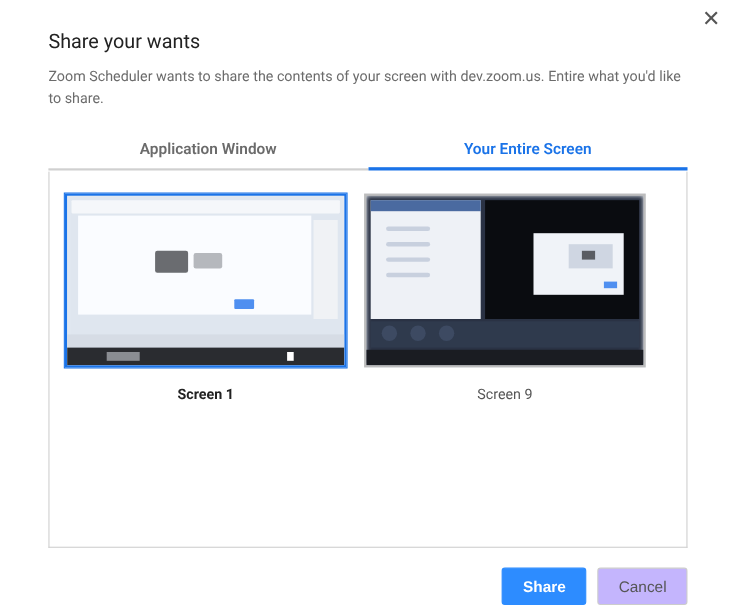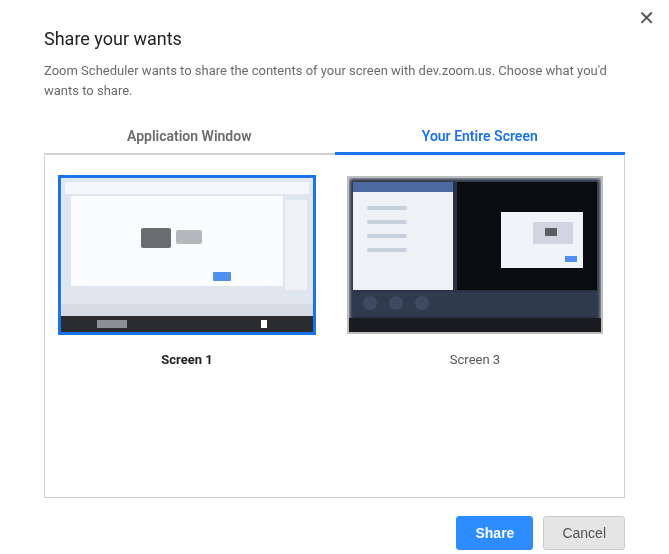--- a/index.html
+++ b/index.html
@@ -57,21 +57,21 @@
   .tab.active {
     color: #1a73e8;
     border-bottom: 3px solid #1a73e8;
   }
   .panel {
     border: 1px solid #cfcfcf;
     border-top: none;
     height: 342px;
     padding: 20px 14px;
     display: flex;
-    gap: 32px;
+    gap: 16px;
     align-items: flex-start;
   }
   .screen-option {
     display: flex;
     flex-direction: column;
     align-items: center;
     cursor: pointer;
   }
   .thumb {
     width: 256px;
@@ -99,21 +99,21 @@
     justify-content: flex-end;
     gap: 10px;
     margin-top: 18px;
   }
   .btn {
     padding: 8px 18px;
     font-size: 14px;
     border-radius: 3px;
     cursor: pointer;
     border: 1px solid #ccc;
-    background: #e5e5e5;
+    background: #c4b5fd;
     color: #555;
   }
   .btn-primary {
     background: #2d8cff;
     border: 1px solid #2d8cff;
     color: #fff;
     font-weight: 600;
   }
   
   .t1-bg { position:absolute; inset:0; background:#dfe6ef; filter: blur(2px); }
@@ -142,21 +142,21 @@
   .t2-line { position:absolute; left:18px; width:40px; height:4px; background:#c8d0de; border-radius:2px; }
 </style>
 </head>
 <body>
 
 <div class="dialog">
 
   <button class="close-btn">✕</button>
 
   <h1 class="title">Share your wants</h1>
-  <p class="description">Zoom Scheduler wants to share the contents of your screen with dev.zoom.us. Choose what you'd wants to share.</p>
+  <p class="description">Zoom Scheduler wants to share the contents of your screen with dev.zoom.us. Entire what you'd like to share.</p>
 
   <div class="tabs">
     <div class="tab">Application Window</div>
     <div class="tab active">Your Entire Screen</div>
   </div>
 
   <div class="panel">
 
     <div class="screen-option">
       <div class="thumb selected">
@@ -188,21 +188,21 @@
         <div class="t2-popup"></div>
         <div class="t2-popup-inner"></div>
         <div class="t2-dot"></div>
         <div class="t2-blue"></div>
         <div class="t2-bar"></div>
         <div class="t2-circ" style="left:14px;"></div>
         <div class="t2-circ" style="left:40px;"></div>
         <div class="t2-circ" style="left:66px;"></div>
         <div class="t2-taskbar"></div>
       </div>
-      <div class="screen-label">Screen 3</div>
+      <div class="screen-label">Screen 9</div>
     </div>
 
   </div>
 
   <div class="actions">
     <button class="btn btn-primary">Share</button>
     <button class="btn">Cancel</button>
   </div>
 
 </div>

